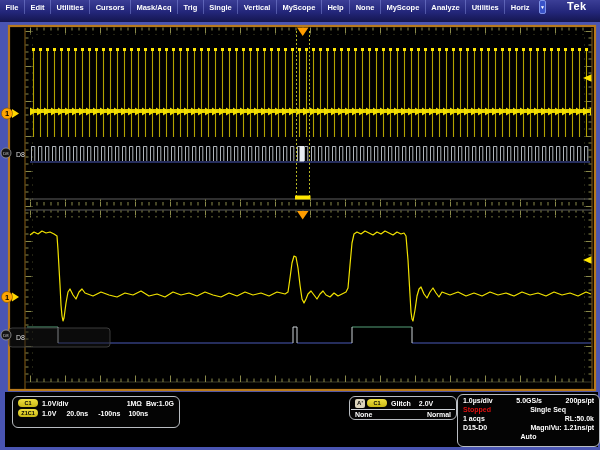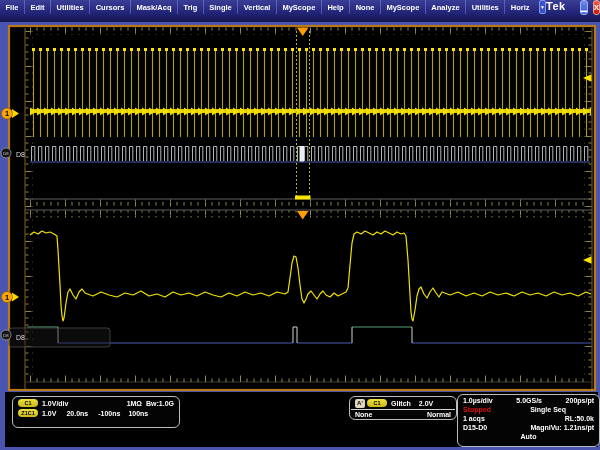--- a/index.html
+++ b/index.html
@@ -6,21 +6,21 @@
   body{width:600px;height:450px;background:#4a55b2;position:relative;overflow:hidden;
        font-family:"Liberation Sans",sans-serif;}
   
   .menubar{position:absolute;left:0;top:0;width:600px;height:22px;
     background:linear-gradient(#3b3e96,#23267a 55%,#14164f);display:flex;align-items:flex-start;}
   .menu-item{color:#fff;font-size:7.5px;font-weight:600;padding:0 5.5px;height:14px;
     display:flex;align-items:center;border-right:1px solid rgba(170,180,255,.35);cursor:default;white-space:nowrap;}
   .menu-more{width:13px;height:12px;margin-left:4px;border-radius:2px;background:#3952c8;
     border:1px solid #7f93e8;color:#fff;font-size:5px;display:flex;align-items:center;justify-content:center;}
   .mb-spacer{flex:1;}
-  .tek-logo{color:#fff;font-size:11px;font-weight:bold;letter-spacing:.5px;margin-right:14px;}
+  .tek-logo{color:#fff;font-size:11px;font-weight:bold;letter-spacing:.5px;margin-right:14px;padding-left:21px;}
   .win-btn{width:17px;height:13px;border-radius:3px;margin-right:5px;display:flex;align-items:center;
     justify-content:center;color:#fff;font-size:8px;font-weight:bold;line-height:1;}
   .btn-min{background:linear-gradient(#6f8af0,#3a55cc);border:1px solid #9db0f5;}
   .btn-close{background:linear-gradient(#f0604a,#c01808);border:1px solid #f0a090;margin-right:3px;}
   
   .bottom-panel{position:absolute;left:5px;top:392px;width:593px;height:55px;background:#000;}
   .robox{position:absolute;background:#040404;border:1px solid #b9bdc2;border-radius:6px;
     color:#fff;font-size:7px;font-weight:bold;}
   .rorow{display:flex;align-items:center;padding:1px 5px;white-space:nowrap;}
   .badge{display:inline-flex;align-items:center;justify-content:center;background:linear-gradient(#f0e040,#c9b815);

